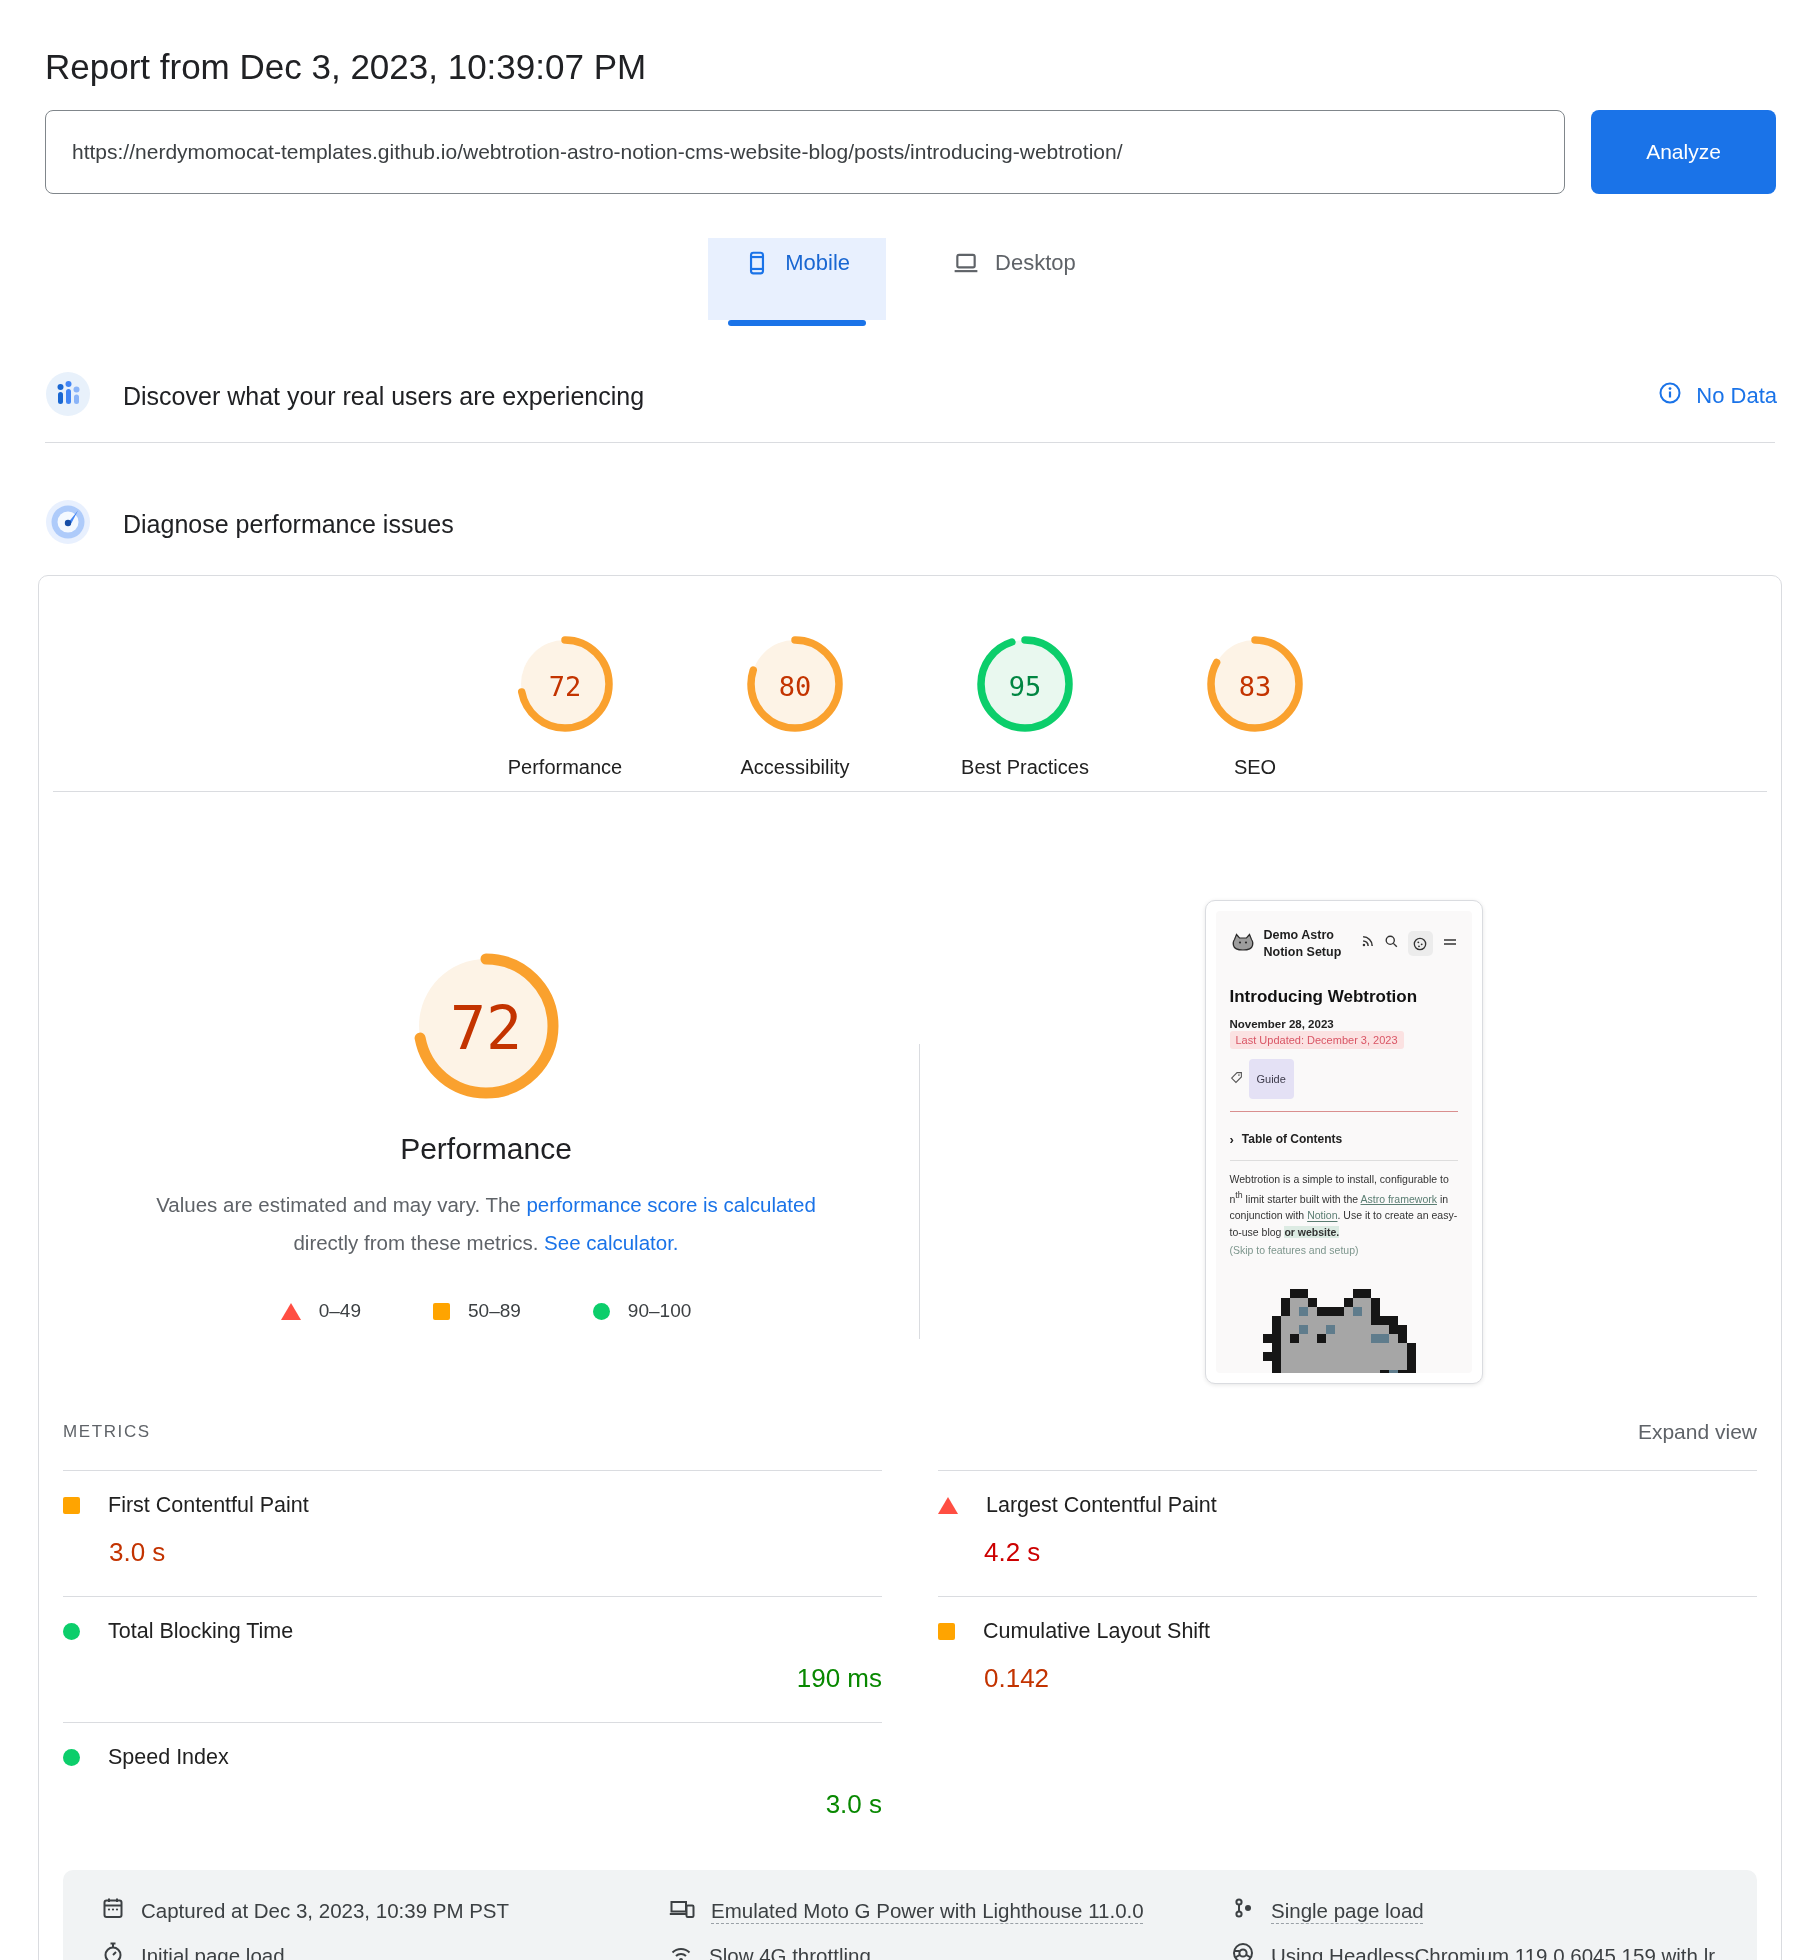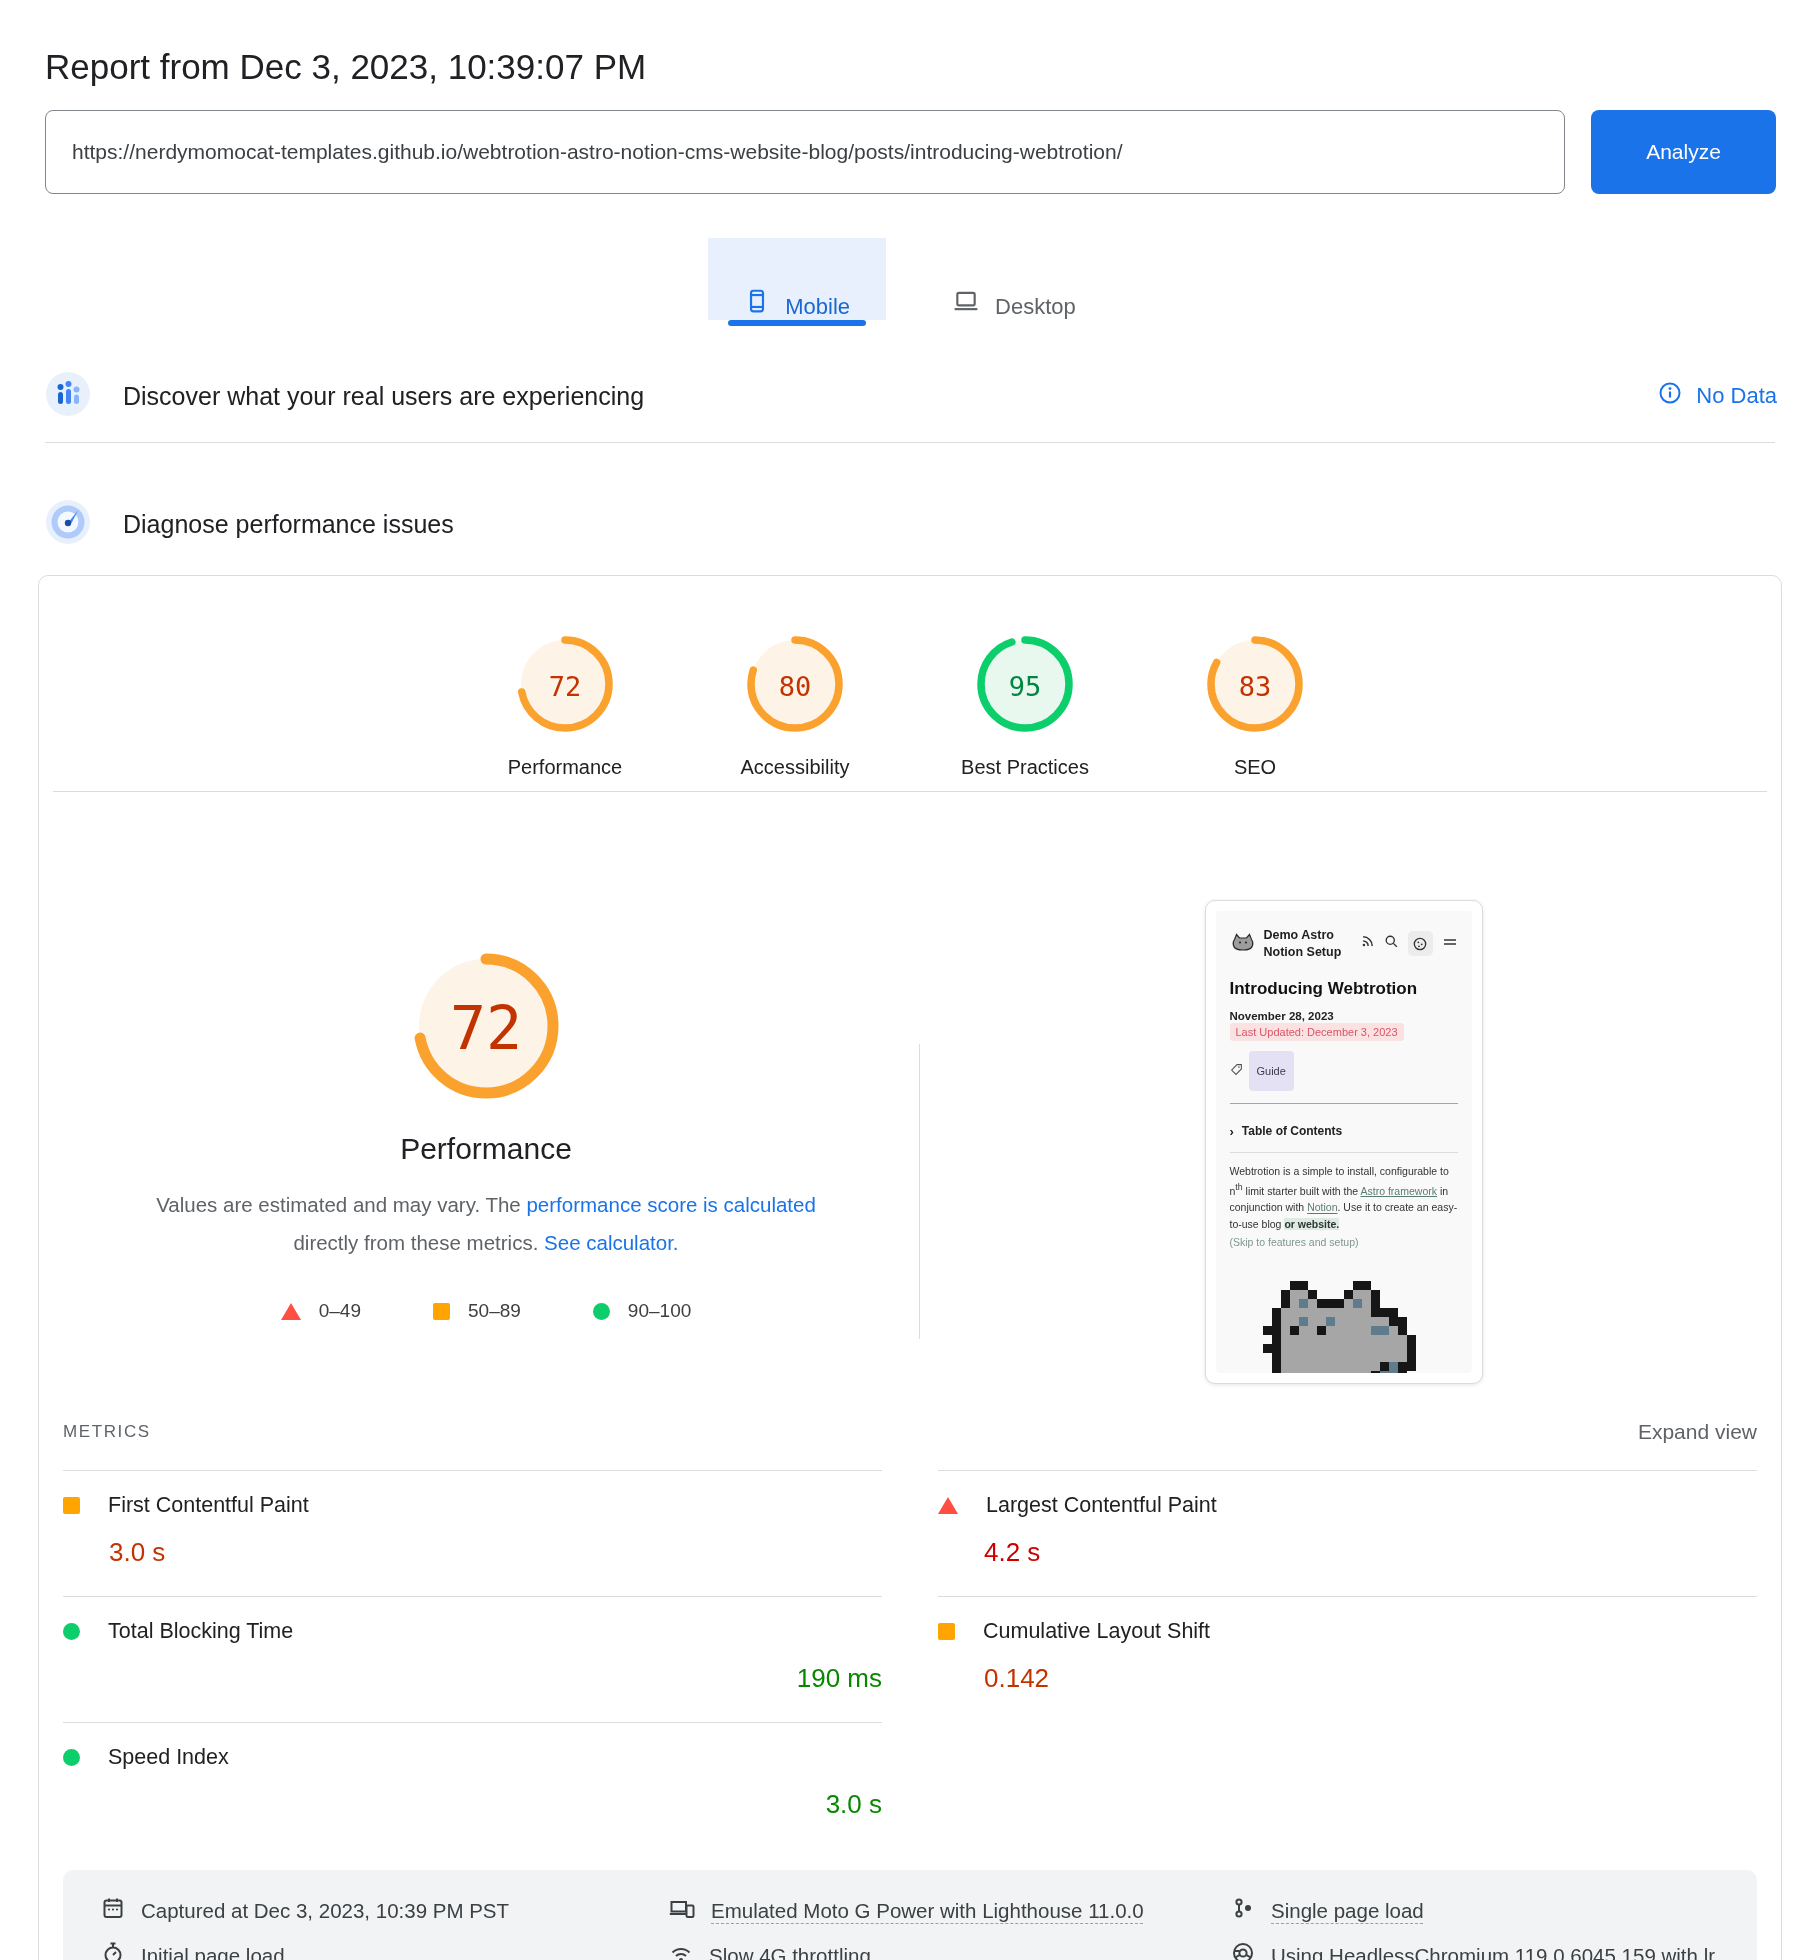--- a/index.html
+++ b/index.html
@@ -13,21 +13,21 @@
   .url-input{
     width:1466px;height:82px;border:1px solid #80868b;border-radius:8px;
     padding:0 26px;font-size:21px;color:#3c4043;font-family:"Liberation Sans",sans-serif;outline:none;background:#fff;
   }
   .analyze-btn{
     margin-left:26px;width:185px;height:84px;border:none;border-radius:8px;
     background:#1a73e8;color:#fff;font-size:21px;font-weight:500;font-family:"Liberation Sans",sans-serif;cursor:pointer;
   }
   
   .tabs{position:absolute;top:238px;left:0;width:100%;height:82px;display:flex;justify-content:center;gap:30px;}
-  .tab{position:relative;display:flex;align-items:flex-end;gap:15px;padding:0 36px;font-size:22px;font-weight:500;color:#5f6368;cursor:pointer;background:transparent;border:none;font-family:"Liberation Sans",sans-serif;}
+  .tab{position:relative;display:flex;align-items:flex-start;gap:15px;padding:12px 36px;font-size:22px;font-weight:500;color:#5f6368;cursor:pointer;background:transparent;border:none;font-family:"Liberation Sans",sans-serif;}
   .tab.active{background:#e8f0fe;color:#1967d2;}
   .tab-underline{position:absolute;left:20px;right:20px;bottom:-6px;height:6px;border-radius:3px;background:#1a73e8;}
   
   .sec-row{position:absolute;left:45px;right:43px;display:flex;align-items:center;}
   .sec-row.discover{top:368px;height:56px;}
   .sec-row.diagnose{top:498px;height:52px;}
   .sec-title{margin-left:32px;font-size:25px;color:#202124;}
   .sec-spacer{flex:1;}
   .nodata{display:flex;align-items:center;gap:14px;color:#1a73e8;font-size:22px;cursor:pointer;}
   .top-divider{position:absolute;top:442px;left:45px;right:45px;border-top:1px solid #dadce0;}
@@ -69,21 +69,21 @@
   .v-divider{border-left:1px solid #dadce0;height:295px;margin-top:252px;}
   .perf-right{flex:1;display:flex;justify-content:center;}
   
   .thumb{margin-top:108px;width:256px;height:462px;border:1px solid #dadce0;border-radius:10px;background:#fff;
     box-shadow:0 1px 4px rgba(0,0,0,.10);padding:10px;cursor:pointer;}
   .thumb-page{background:#faf9f9;border-radius:4px;height:100%;padding:16px 14px;box-sizing:border-box;overflow:hidden;}
   .tp-header{display:flex;align-items:center;gap:8px;}
   .tp-site{font-size:12.5px;font-weight:700;color:#1f1f1f;line-height:1.35;width:84px;}
   .tp-icons{display:flex;align-items:center;gap:9px;margin-left:auto;}
   .tp-cookie-box{width:25px;height:25px;background:#ececec;border-radius:5px;display:flex;align-items:center;justify-content:center;}
-  .tp-title{margin-top:18px;font-size:17px;font-weight:700;color:#111;}
+  .tp-title{margin-top:26px;font-size:17px;font-weight:700;color:#111;}
   .tp-date{margin-top:11px;font-size:11.5px;font-weight:700;color:#222;}
   .tp-updated{display:inline-block;background:#fbe2e2;color:#d95565;font-size:11px;padding:3px 6px;border-radius:3px;}
   .tp-tagrow{margin-top:10px;display:flex;align-items:center;gap:6px;}
   .tp-chip{background:#e4e1f5;color:#3c3a4a;font-size:11px;padding:14px 8px;border-radius:4px;}
   .tp-redhr{margin-top:12px;border-top:1.5px solid #d98f8f;}
   .tp-toc{margin-top:20px;display:flex;align-items:center;gap:8px;font-size:12px;font-weight:700;color:#222;}
   .tp-toc .chev{font-size:13px;font-weight:700;}
   .tp-grayhr{margin-top:13px;border-top:1px solid #ddd;}
   .tp-para{margin-top:10px;font-size:10.5px;line-height:1.6;color:#333;}
   .tp-para a{color:#5a7d72;text-decoration:underline;text-underline-offset:2px;cursor:pointer;}

